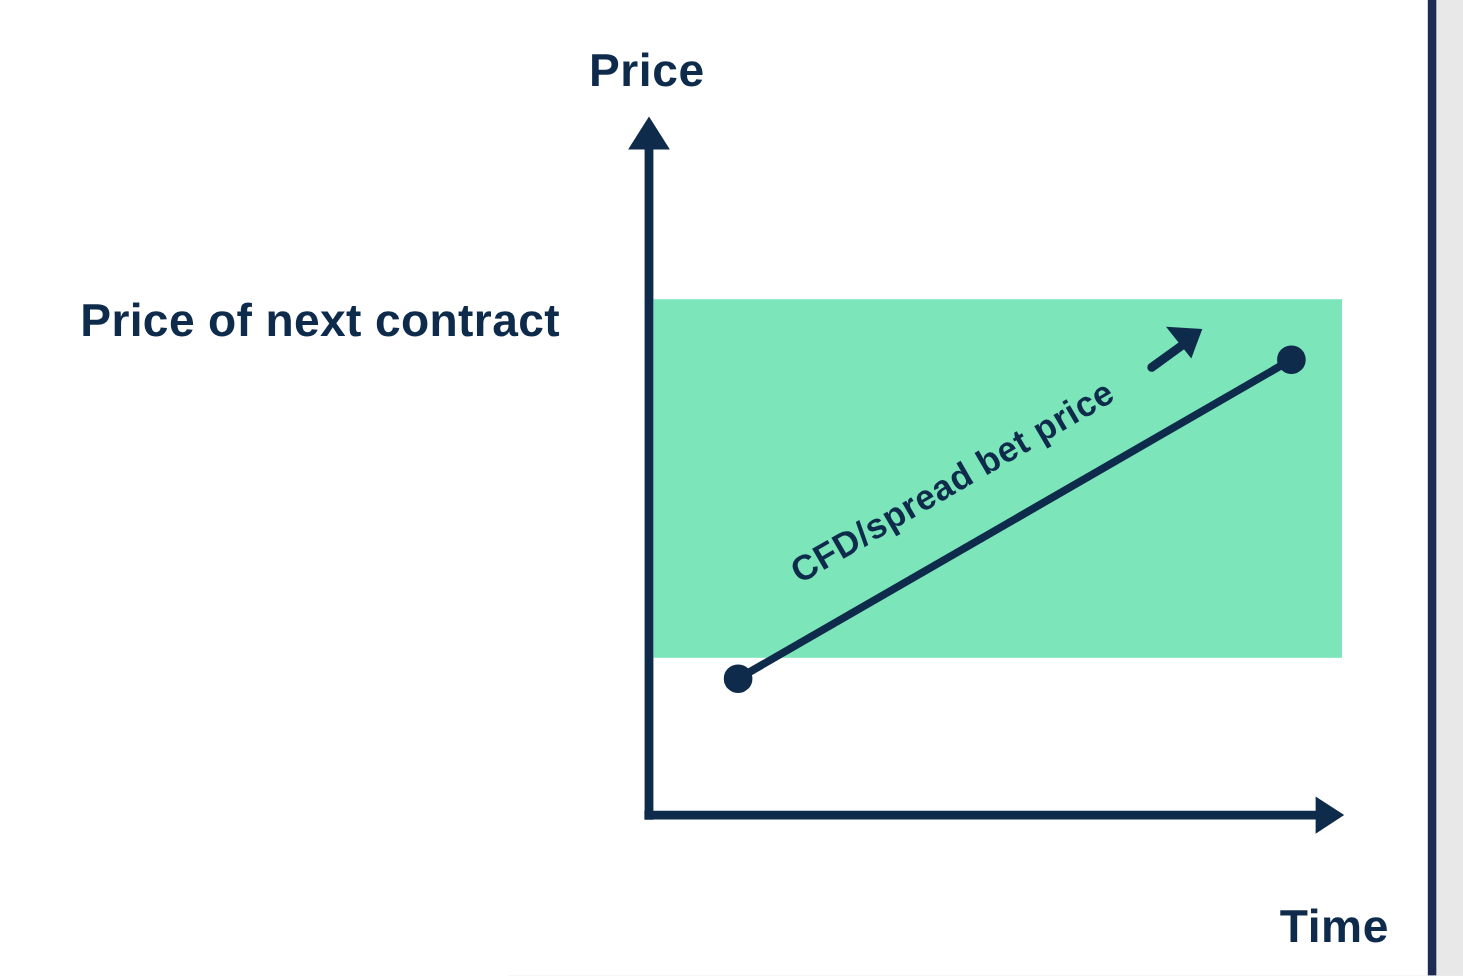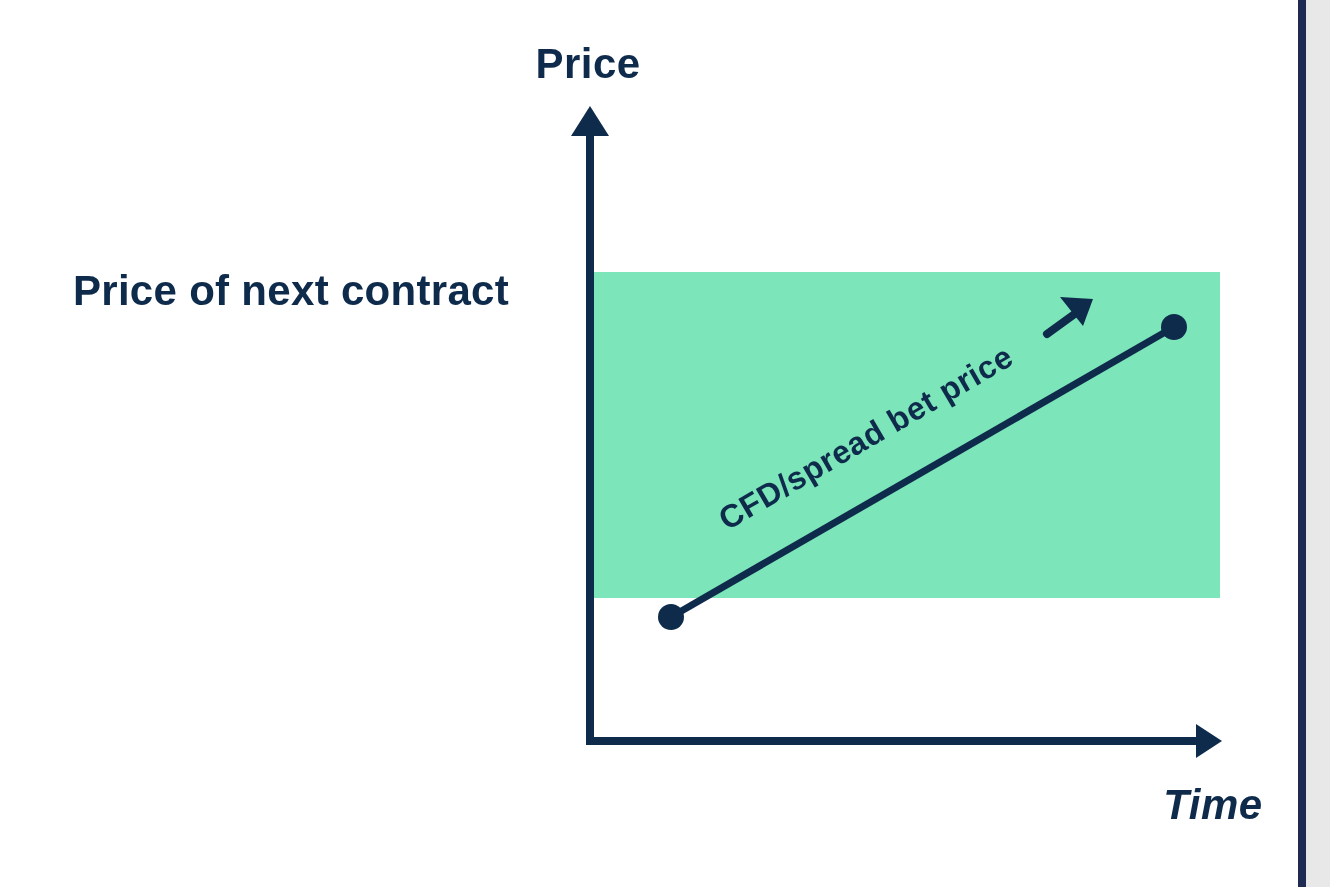--- a/index.html
+++ b/index.html
@@ -77,21 +77,21 @@
     <line x1="671" y1="617" x2="1174" y2="327" stroke-width="7" stroke="#0f2b4c"></line>
     <circle cx="671" cy="617" r="13" fill="#0f2b4c"></circle>
     <circle cx="1174" cy="327" r="13" fill="#0f2b4c"></circle>
 
     <line x1="1047" y1="334" x2="1076" y2="313" stroke-width="8" stroke-linecap="round" stroke="#0f2b4c"></line>
     <polygon points="1093,299 1060,297 1083,326" fill="#0f2b4c"></polygon>
   </svg>
 
   <div class="lbl axis-title" style="left:588px; top:64px;">Price</div>
 
-  <div class="lbl axis-title" style="left:1213px; top:805px;font-style:italic;">Time</div>
+  <div class="lbl axis-title" style="left:1213px; top:842px;">Time</div>
 
   <div class="lbl level-label" style="right:797px; top:291px;">Price of next contract</div>
 
 
   <div class="lbl line-label" style="left:866px; top:438px;">CFD/spread bet price</div>
 
   <div class="edge-strip"></div>
 
 </div>
 

